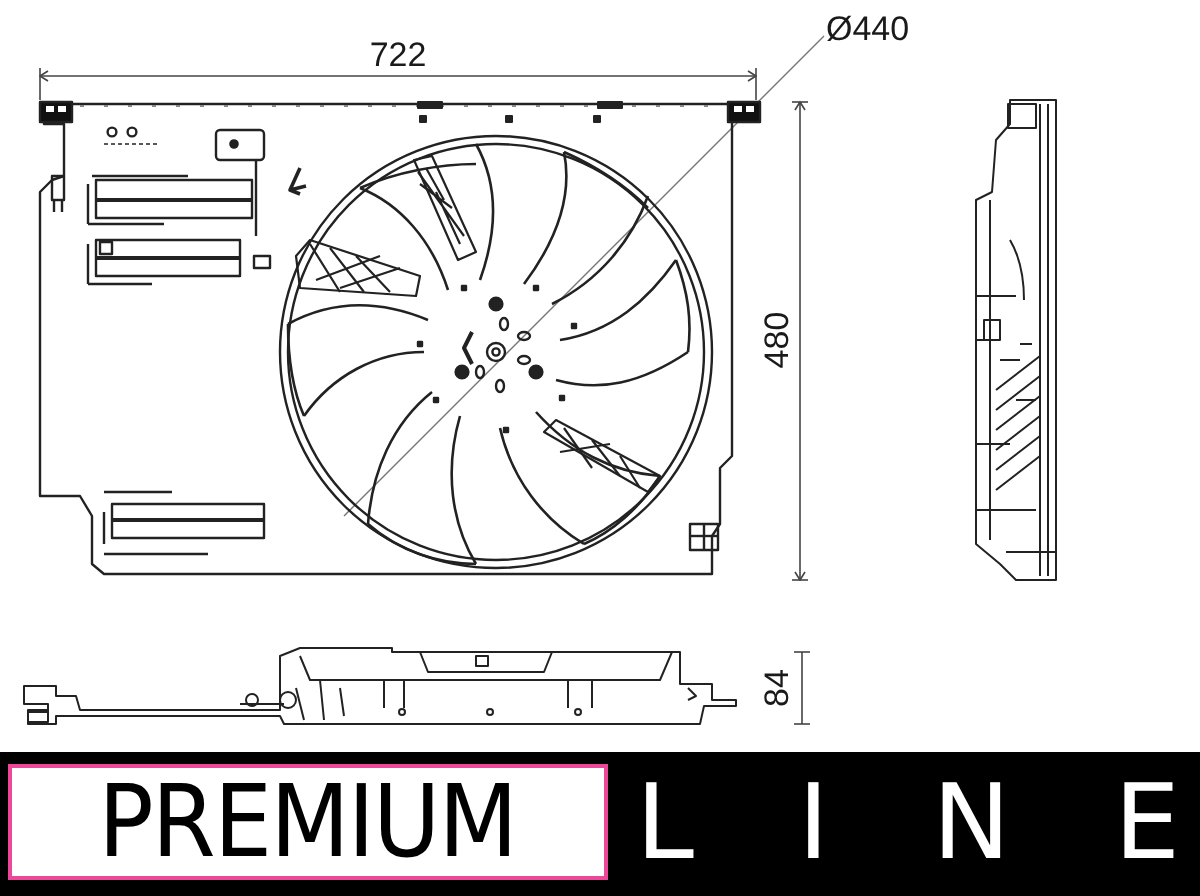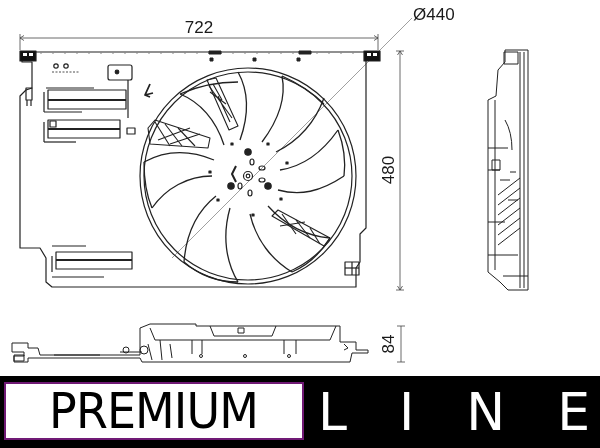--- a/index.html
+++ b/index.html
@@ -1,20 +1,20 @@
 <!DOCTYPE html>
 <html><head>
 <meta charset="utf-8">
 <style>
   html, body { margin: 0; padding: 0; background: #ffffff; }
   body { width: 600px; height: 448px; position: relative; overflow: hidden; font-family: "Liberation Sans", sans-serif; }
   .drawing { position: absolute; left: 0; top: 0; width: 600px; height: 370px; }
   .dim { font-family: "Liberation Sans", sans-serif; font-size: 17px; fill: #1a1a1a; }
   .banner { position: absolute; left: 0; top: 376px; width: 600px; height: 72px; background: #000; }
-  .premium-box { position: absolute; left: 4px; top: 6px; width: 300px; height: 58px; background: #fff; border: 2px solid #701a75; box-sizing: border-box; display: flex; align-items: center; justify-content: center; }
+  .premium-box { position: absolute; left: 4px; top: 6px; width: 300px; height: 58px; background: #fff; border: 2px solid #ec4899; box-sizing: border-box; display: flex; align-items: center; justify-content: center; }
   .premium-text { font-family: "DejaVu Sans", sans-serif; font-size: 50px; font-weight: normal; color: #000; letter-spacing: -1px; line-height: 1; transform: scaleX(0.92); }
   .line-text { position: absolute; left: 318px; top: 8px; width: 280px; height: 56px; display: flex; justify-content: space-between; align-items: center; color: #fff; font-family: "DejaVu Sans", sans-serif; font-size: 52px; line-height: 1; padding-right: 8px; box-sizing: border-box; }
   .line-text span { display: inline-block; }
 </style>
 </head>
 <body>
 
 <svg class="drawing" viewBox="0 0 600 370" width="600" height="370" xmlns="http://www.w3.org/2000/svg">
   <g stroke="#222" fill="none" stroke-width="1.2" stroke-linejoin="round">
 

